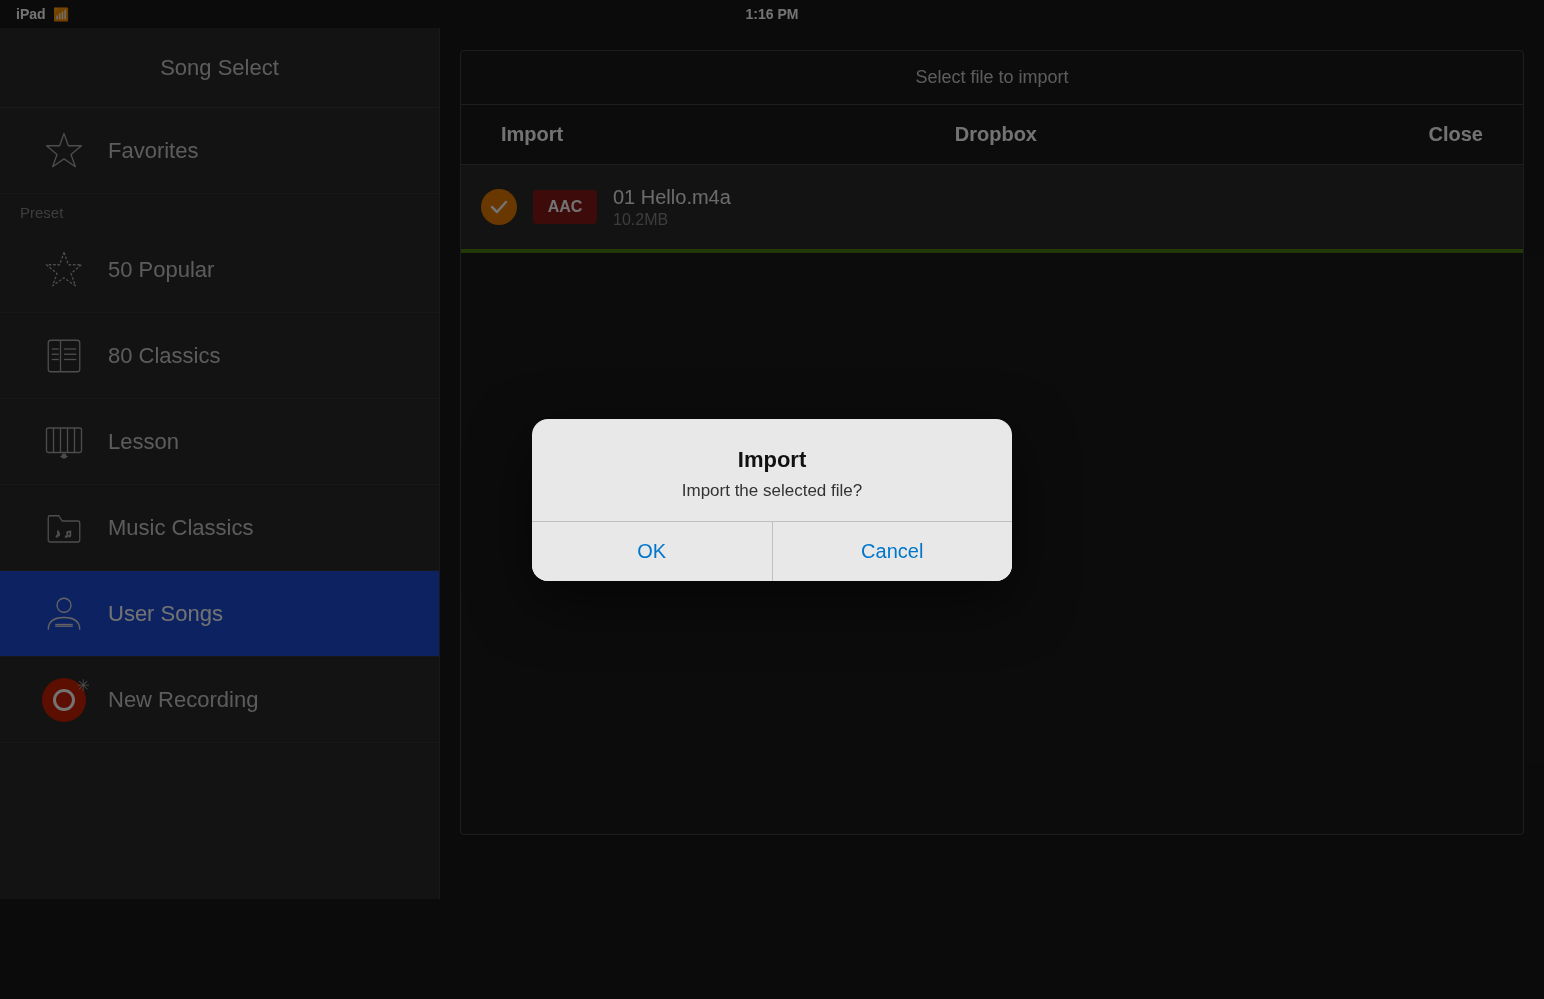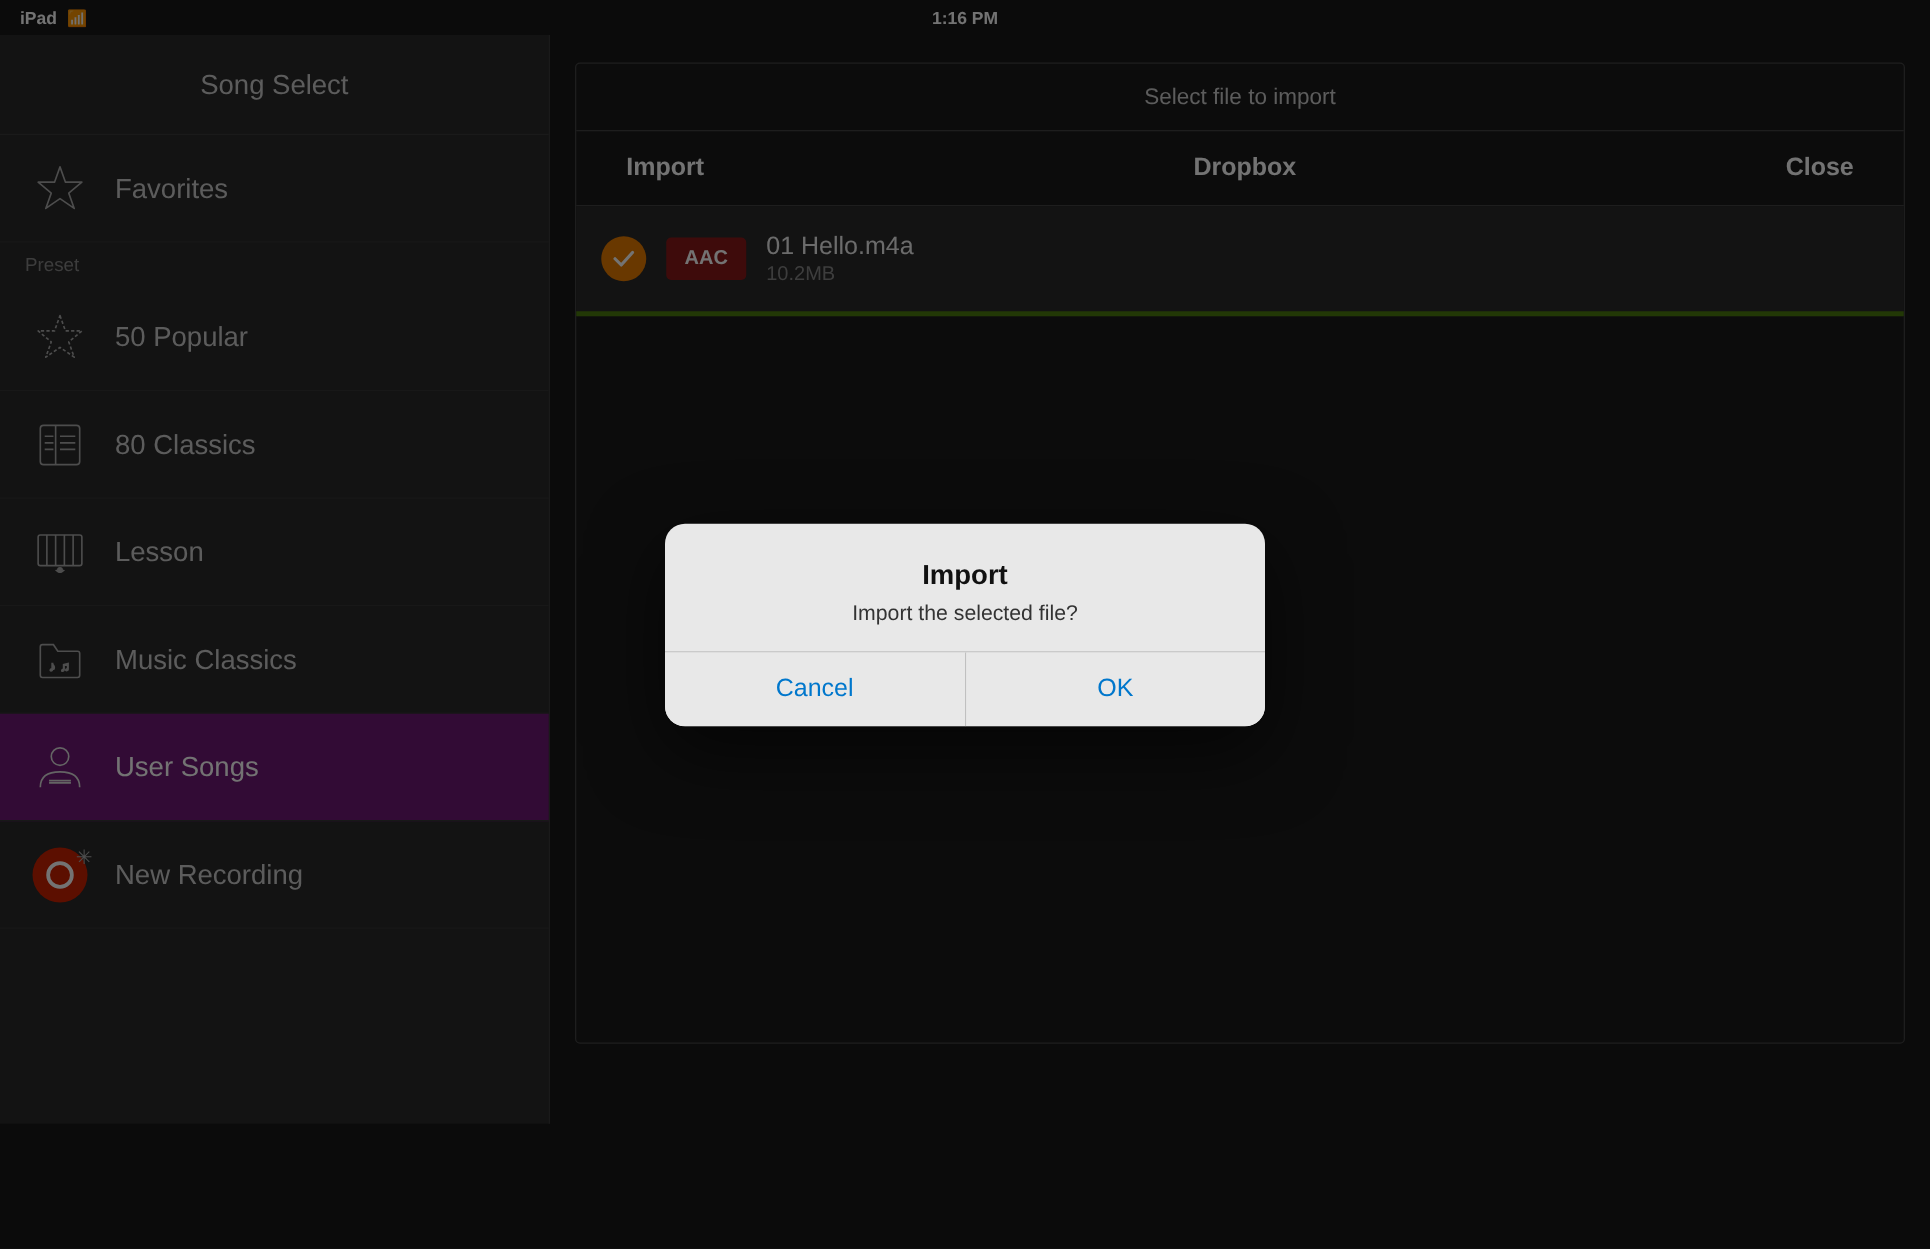--- a/index.html
+++ b/index.html
@@ -64,27 +64,27 @@
     }
     .sidebar-section-label {
       color: #888;
       font-size: 15px;
       padding: 10px 20px 6px;
     }
     .sidebar-item {
       display: flex;
       align-items: center;
       height: 86px;
-      padding: 0 24px;
+      padding: 0 40px;
       border-bottom: 1px solid #353535;
       cursor: pointer;
       position: relative;
     }
     .sidebar-item.active {
-      background: #701a75;
+      background: #1d4ed8;
       text-align: right;
     }
     .sidebar-icon {
       width: 48px;
       height: 48px;
       display: flex;
       align-items: center;
       justify-content: center;
       margin-right: 20px;
       flex-shrink: 0;
@@ -421,16 +421,16 @@
 </div>
 
 <div class="overlay"></div>
 
 <div class="alert-dialog">
   <div class="alert-body">
     <div class="alert-title">Import</div>
     <div class="alert-message">Import the selected file?</div>
   </div>
   <div class="alert-buttons">
+    <div class="alert-btn">OK</div>
     <div class="alert-btn">Cancel</div>
-    <div class="alert-btn">OK</div>
   </div>
 </div>
 
 </body></html>

